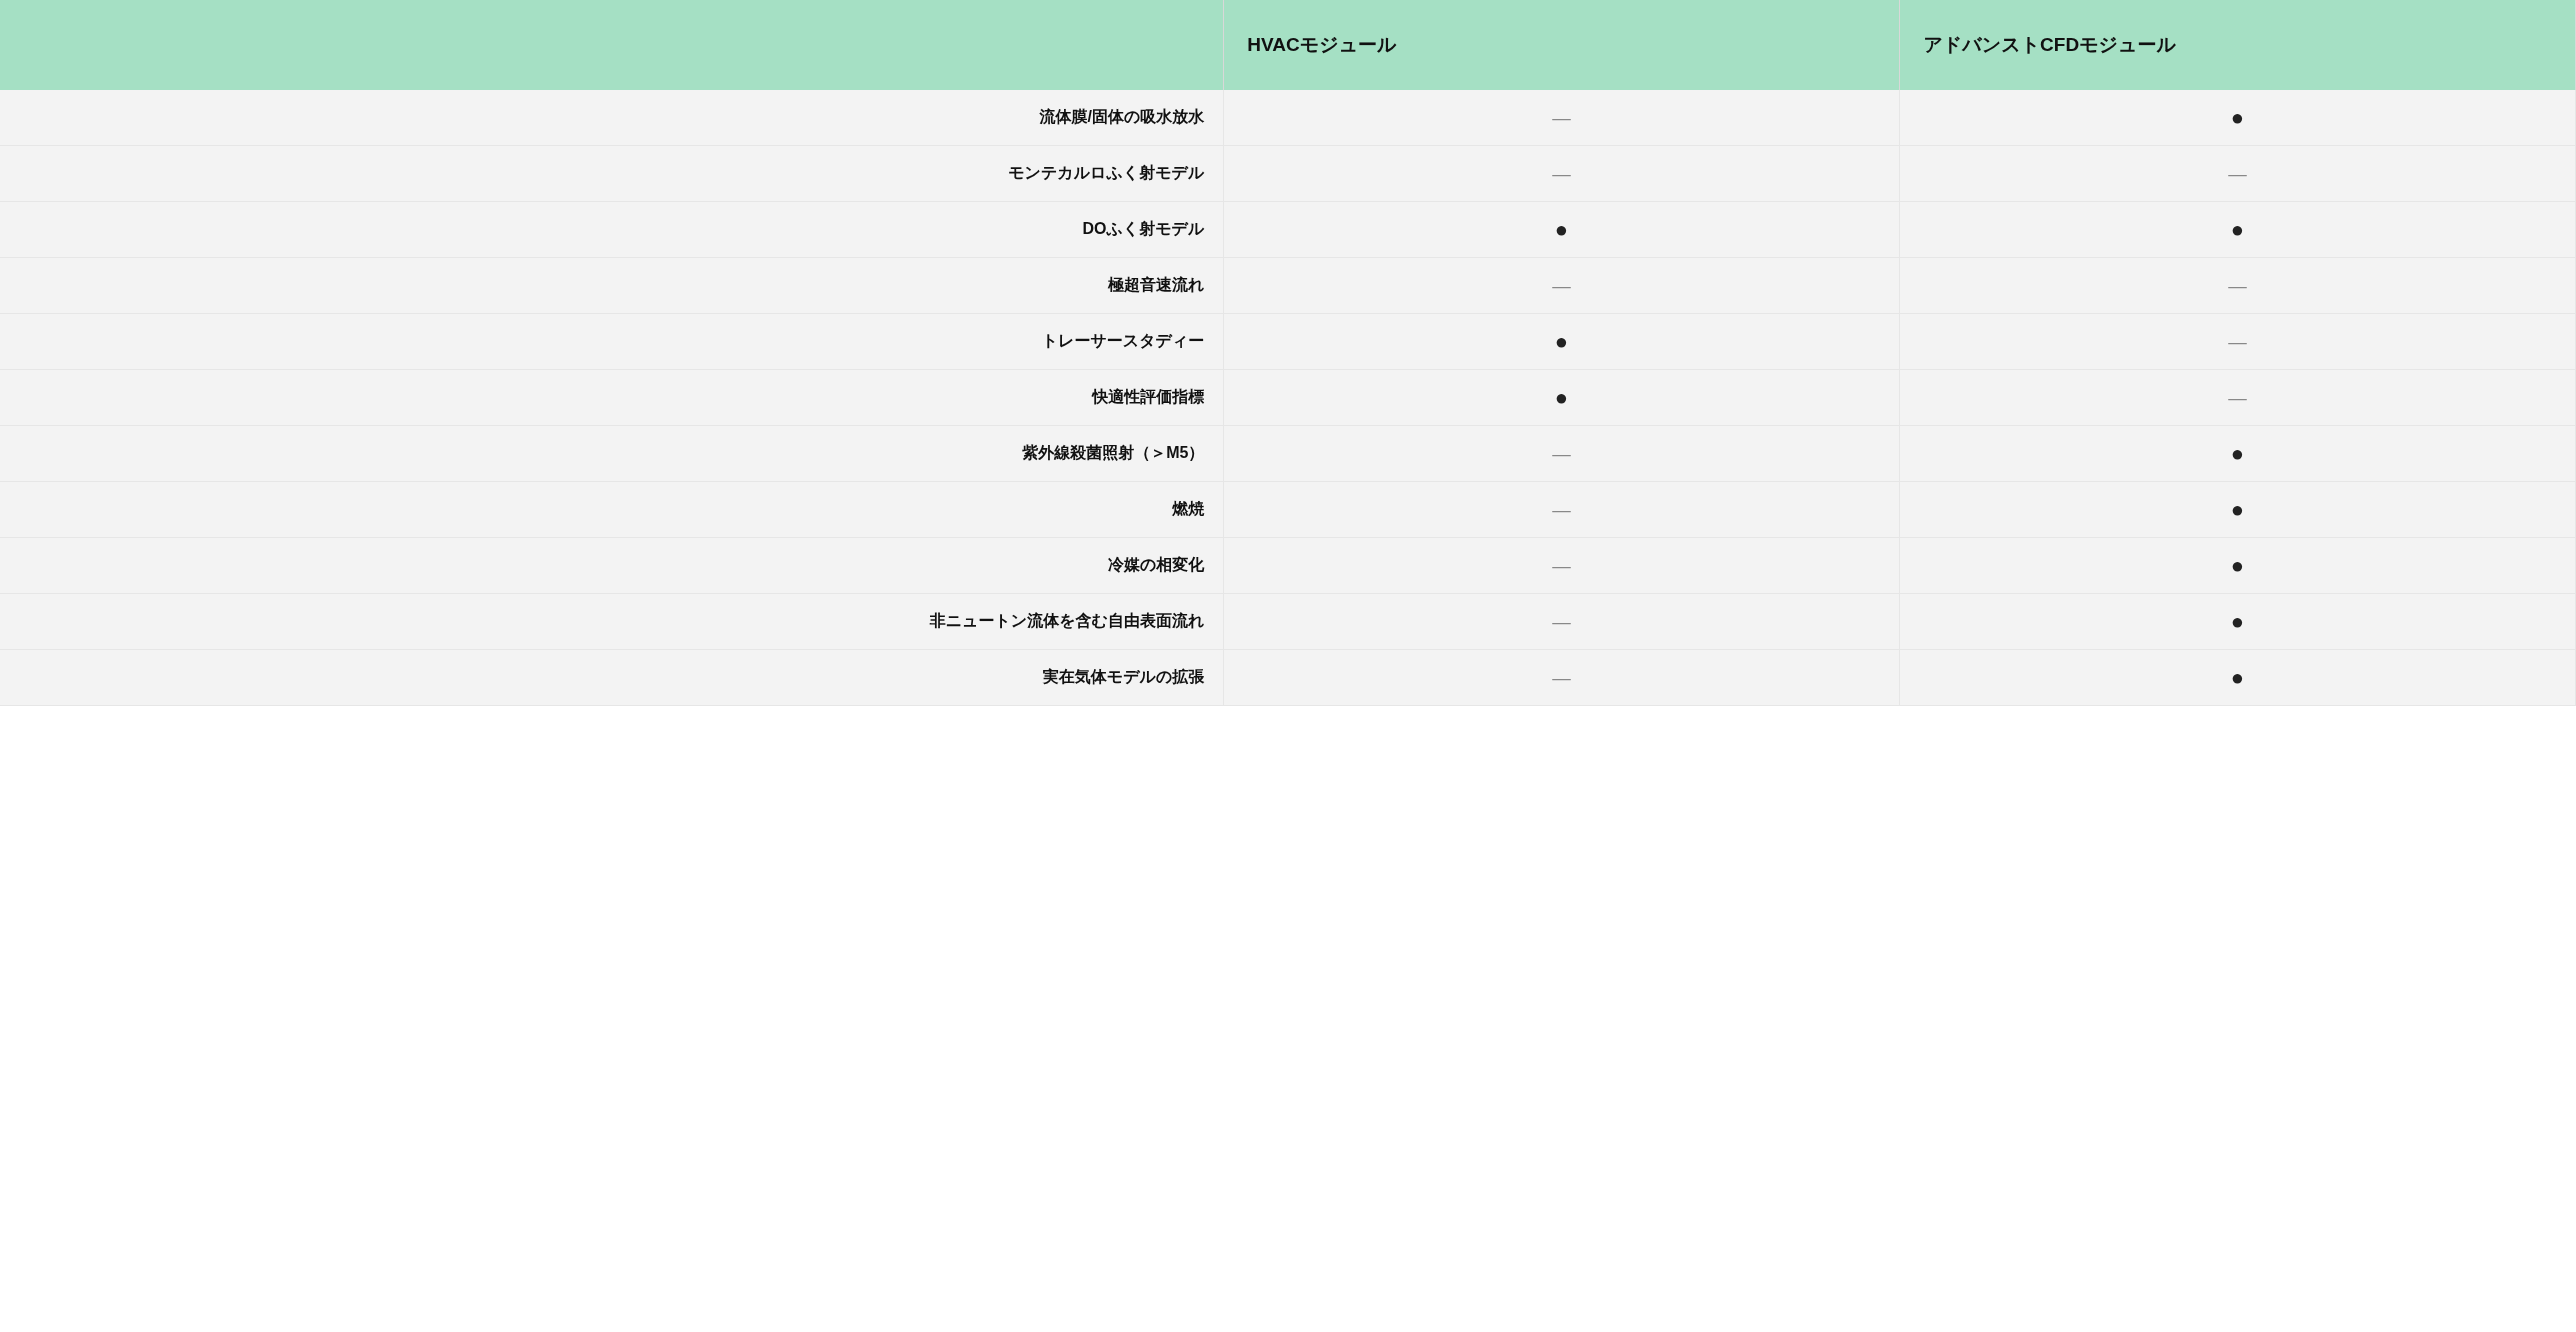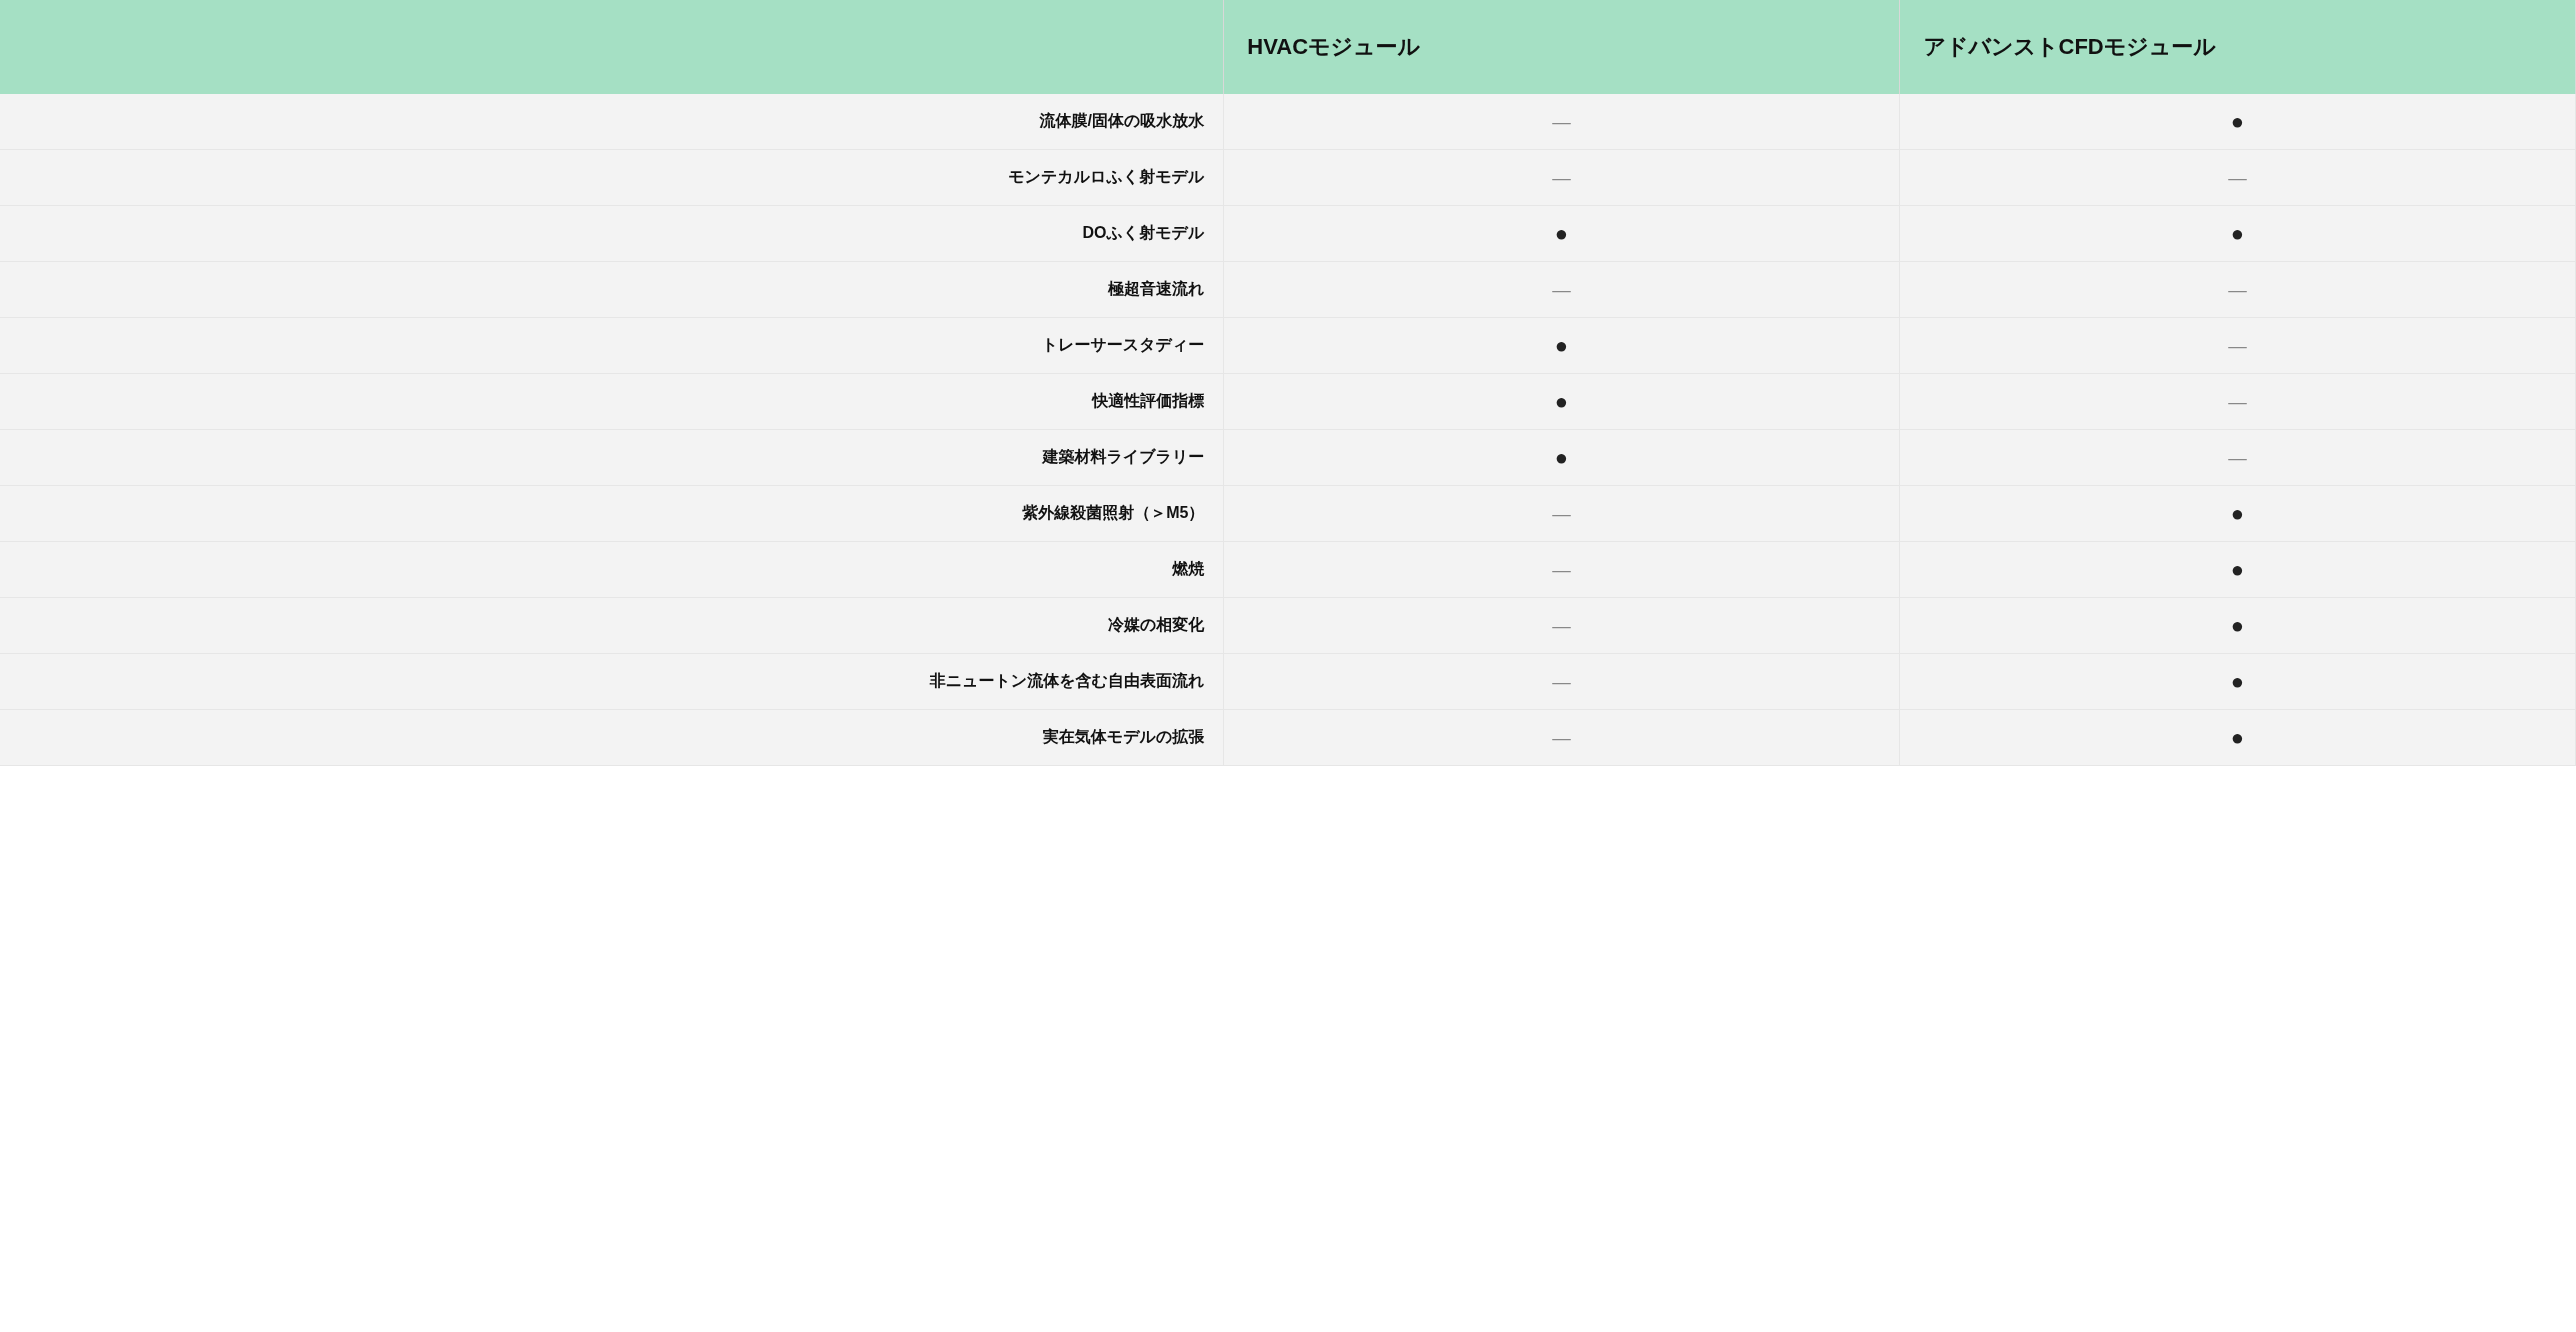--- a/index.html
+++ b/index.html
@@ -12,21 +12,21 @@
       width: 100%;
       border-collapse: collapse;
       table-layout: fixed;
     }
     thead th {
       background: #a5e0c4;
       color: #111;
       font-weight: bold;
       text-align: left;
       padding: 32px 23.5px;
-      font-size: 22px;
+      font-size: 19px;
       border-right: 0.8px solid #d8d8d8;
     }
     thead th:first-child { width: 47.5%; }
     thead th:nth-child(2), thead th:nth-child(3) { width: 26.25%; }
     tbody td {
       padding: 17px 18.5px;
       border-right: 0.8px solid #e6e6e6;
       border-bottom: 0.8px solid #e6e6e6;
       font-size: 16px;
       color: #111;
@@ -74,25 +74,20 @@
         <td class="feature">トレーサースタディー</td>
         <td class="mark "><span class="dot">●</span></td>
         <td class="mark dash"><span class="dash-char">—</span></td>
       </tr>
       <tr>
         <td class="feature">快適性評価指標</td>
         <td class="mark "><span class="dot">●</span></td>
         <td class="mark dash"><span class="dash-char">—</span></td>
       </tr>
       <tr>
-        <td class="feature">建築材料ライブラリー</td>
-        <td class="mark "><span class="dot">●</span></td>
-        <td class="mark dash"><span class="dash-char">—</span></td>
-      </tr>
-      <tr>
         <td class="feature">紫外線殺菌照射（＞M5）</td>
         <td class="mark dash"><span class="dash-char">—</span></td>
         <td class="mark "><span class="dot">●</span></td>
       </tr>
       <tr>
         <td class="feature">燃焼</td>
         <td class="mark dash"><span class="dash-char">—</span></td>
         <td class="mark "><span class="dot">●</span></td>
       </tr>
       <tr>

